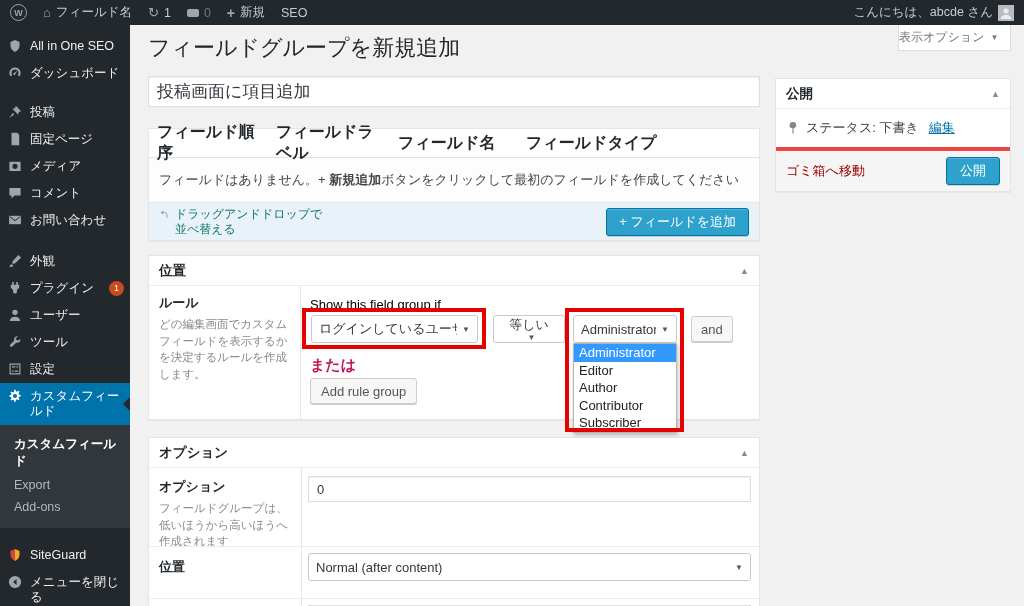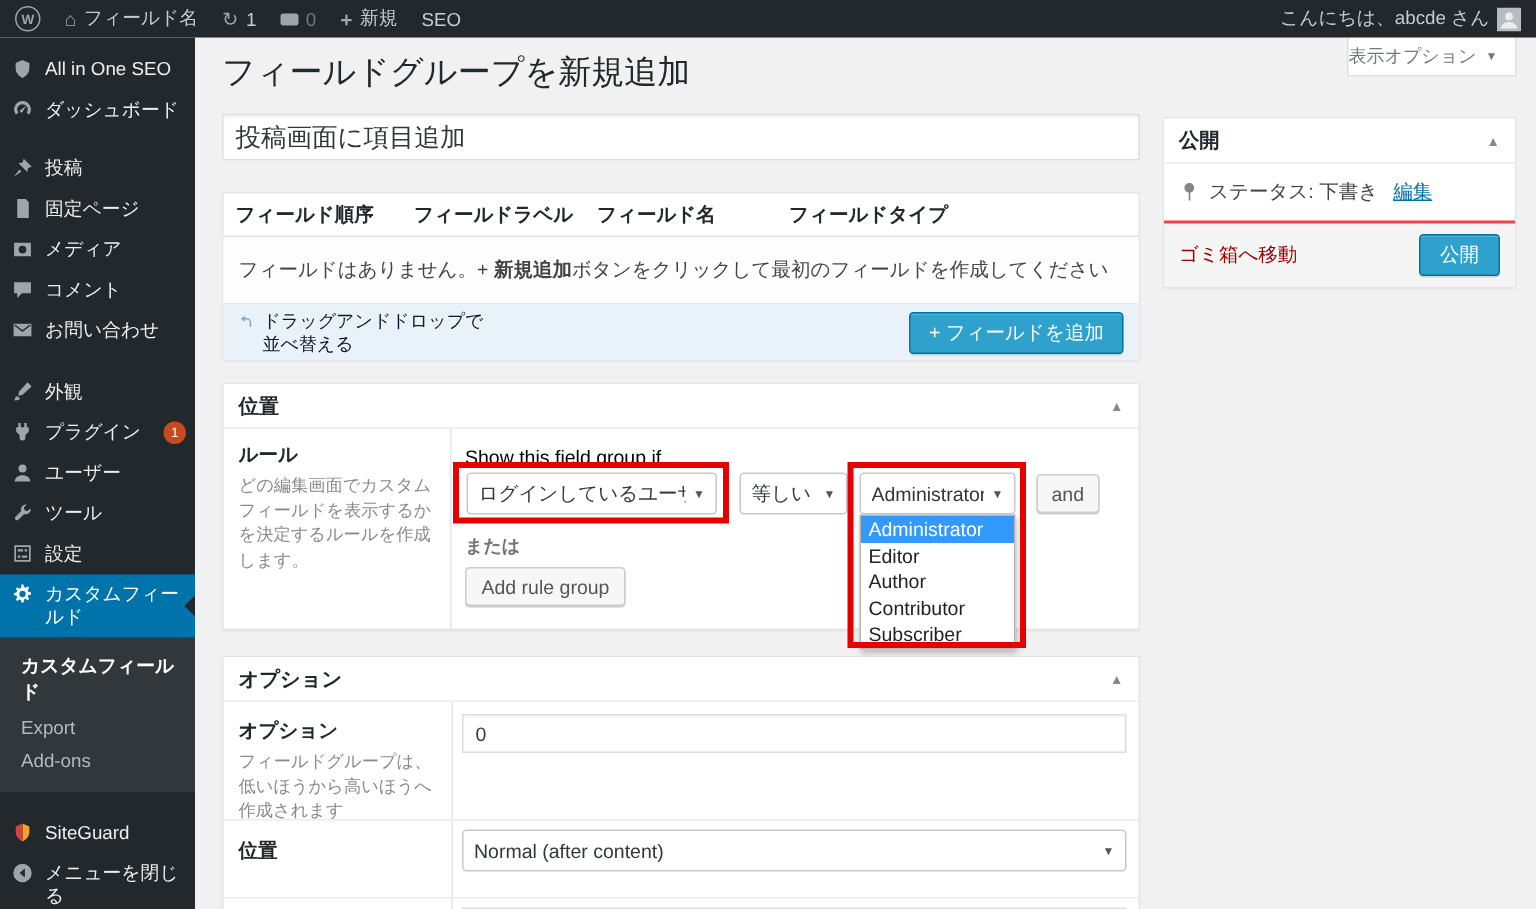--- a/index.html
+++ b/index.html
@@ -42,73 +42,73 @@
   h1.page-title{position:absolute;left:18px;top:8px;margin:0;font-size:22px;font-weight:400;color:#23282d;}
   .title-input{position:absolute;left:18px;top:51px;width:612px;height:31px;box-sizing:border-box;border:1px solid #ddd;
                box-shadow:inset 0 1px 2px rgba(0,0,0,.07);padding:3px 8px;font-size:17px;color:#32373c;background:#fff;
                font-family:"Liberation Sans","DejaVu Sans",sans-serif;}
   .postbox{position:absolute;background:#fff;border:1px solid #e5e5e5;box-shadow:0 1px 1px rgba(0,0,0,.04);box-sizing:border-box;}
   .pb-head{height:30px;display:flex;align-items:center;justify-content:space-between;padding:0 10px;border-bottom:1px solid #ececec;box-sizing:border-box;}
   .pb-title{font-weight:bold;font-size:13.5px;color:#23282d;}
   .toggle{font-size:9px;color:#888;cursor:pointer;}
   
   .fields-box{left:18px;top:103px;width:612px;}
-  .ft-head{display:flex;height:28px;align-items:center;border-bottom:1px solid #e1e1e1;font-weight:bold;font-size:13px;color:#23282d;}
+  .ft-head{display:flex;height:28px;align-items:center;border-bottom:1px solid #e1e1e1;font-weight:bold;font-size:16px;color:#23282d;}
   .ft-head span{box-sizing:border-box;padding-left:8px;}
   .fc1{width:119px;}.fc2{width:122px;}.fc3{width:128px;}.fc4{flex:1;}
   .ft-empty{height:44px;display:flex;align-items:center;padding:0 10px;font-size:13px;color:#444;background:#fdfdfd;border-bottom:1px solid #e3e9ee;}
   .ft-foot{height:37px;background:#e9f2f9;display:flex;align-items:center;justify-content:space-between;padding:0 10px;}
-  .drag-hint{display:flex;gap:6px;align-items:flex-start;color:#0f172a;font-size:12px;line-height:1.25;width:175px;}
+  .drag-hint{display:flex;gap:6px;align-items:flex-start;color:#0f766e;font-size:12px;line-height:1.25;width:175px;}
   .drag-hint svg{margin-top:1px;}
   .btn-primary{background:#2ea2cc;border:1px solid #0074a2;color:#fff;border-radius:3px;font-size:13px;padding:4px 12px;
                box-shadow:inset 0 1px 0 rgba(120,200,230,.5),0 1px 0 rgba(0,0,0,.15);cursor:pointer;white-space:nowrap;
                font-family:"Liberation Sans","DejaVu Sans",sans-serif;}
   .btn-secondary{background:#f7f7f7;border:1px solid #ccc;color:#555;border-radius:3px;font-size:13px;padding:4px 10px;
                  box-shadow:0 1px 0 #ccc;cursor:pointer;font-family:"Liberation Sans","DejaVu Sans",sans-serif;}
   
   .location-box{left:18px;top:230px;width:612px;height:165px;overflow:visible;}
   .loc-body{position:relative;height:135px;}
   .side-cell{position:absolute;left:0;top:0;bottom:0;width:152px;border-right:1px solid #e6e6e6;padding:8px 10px;box-sizing:border-box;}
   .cell-label{font-weight:bold;font-size:13px;color:#23282d;}
   .cell-desc{font-size:11.5px;color:#8a8a8a;margin-top:4px;line-height:1.45;}
   .showif{position:absolute;left:161px;top:11px;font-size:13px;color:#000000;text-decoration:underline;}
   .sel{position:absolute;height:28px;background:#fff;border:1px solid #c3c9cd;border-radius:3px;display:flex;align-items:center;
        justify-content:space-between;padding:0 7px;font-size:13px;color:#32373c;box-sizing:border-box;cursor:pointer;overflow:hidden;white-space:nowrap;}
   .sel .caret{color:#555;margin-left:5px;}
   .sel .selval{overflow:hidden;text-overflow:clip;white-space:nowrap;}
   .sel-param{left:162px;top:29px;width:167px;}
-  .sel-op{left:344px;top:29px;width:72px;}
+  .sel-op{left:344px;top:29px;width:72px;flex-direction:column;}
   .sel-role{left:424px;top:29px;width:104px;}
   .and-btn{position:absolute;left:542px;top:30px;height:26px;padding:0 9px;}
   .dropdown{position:absolute;left:424px;top:57px;width:104px;background:#fff;border:1px solid #b5b5b5;
             box-shadow:1px 2px 4px rgba(0,0,0,.25);z-index:5;font-size:13px;box-sizing:border-box;}
   .opt{padding:1px 5px;line-height:15.5px;color:#222;cursor:pointer;white-space:nowrap;}
   .opt.selected{background:#3399ff;color:#fff;}
-  .or-label{position:absolute;left:161px;top:70px;font-weight:bold;font-size:12px;color:#737373;}
+  .or-label{position:absolute;left:161px;top:70px;font-weight:bold;font-size:15px;color:#be185d;}
   .add-rule{position:absolute;left:161px;top:92px;height:26px;}
   
   .options-box{left:18px;top:412px;width:612px;height:220px;}
   .opt-body{position:relative;height:190px;}
   .opt-body .side-line{position:absolute;left:152px;top:0;bottom:0;width:1px;background:#e6e6e6;}
   .rowline{position:absolute;left:0;right:0;height:1px;background:#ececec;}
   .lbl1{position:absolute;left:10px;top:10px;}
   .desc1{position:absolute;left:10px;top:28px;width:132px;}
   .order-input{position:absolute;left:159px;top:8px;width:443px;height:26px;box-sizing:border-box;border:1px solid #ddd;
                box-shadow:inset 0 1px 2px rgba(0,0,0,.07);padding:0 8px;font-size:13px;color:#32373c;
                font-family:"Liberation Sans","DejaVu Sans",sans-serif;}
   .lbl2{position:absolute;left:10px;top:90px;}
   .sel-position{left:159px;top:85px;width:443px;}
   .row3-input{position:absolute;left:159px;top:137px;width:443px;height:30px;background:#fff;border:1px solid #ddd;box-sizing:border-box;}
   
   .publish-box{left:645px;top:53px;width:236px;}
   .pub-status{display:flex;align-items:center;gap:6px;padding:10px 10px;font-size:13px;color:#444;}
   .pub-status svg{min-width:14px;}
   .bold{font-weight:normal;}
   .edit-link{color:#0073aa;text-decoration:underline;margin-left:4px;cursor:pointer;}
-  .pub-foot{border-top:2px solid #ef4444;background:#f5f5f5;height:44px;display:flex;align-items:center;justify-content:space-between;
+  .pub-foot{border-top:4px solid #ef4444;background:#f5f5f5;height:44px;display:flex;align-items:center;justify-content:space-between;
             padding:0 10px;box-sizing:border-box;}
   .trash-link{color:#a00000;font-size:13px;cursor:pointer;}
   .publish-btn{height:28px;padding:0 13px;}
   
   .hl{position:absolute;border:4px solid #e60000;box-sizing:border-box;z-index:10;pointer-events:none;}
   .hl1{left:172px;top:283px;width:184px;height:41px;}
   .hl2{left:435px;top:283px;width:119px;height:124px;}
 </style>
 </head>
 <body>

